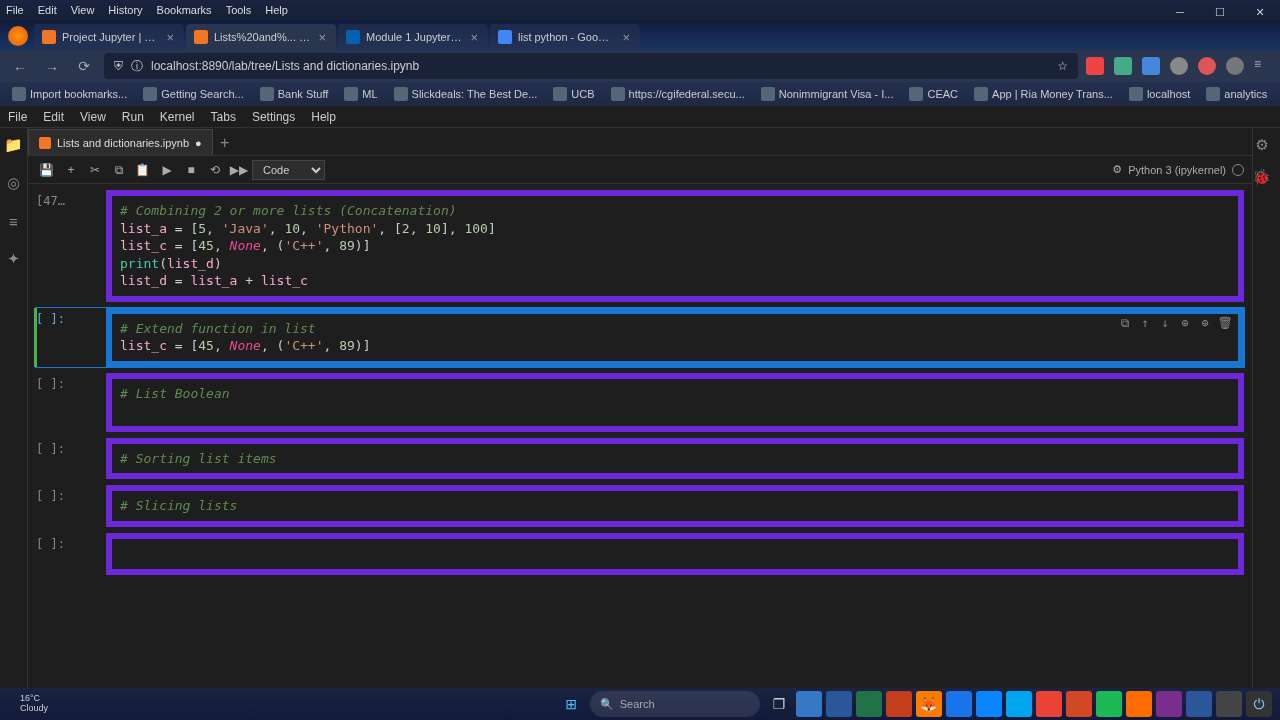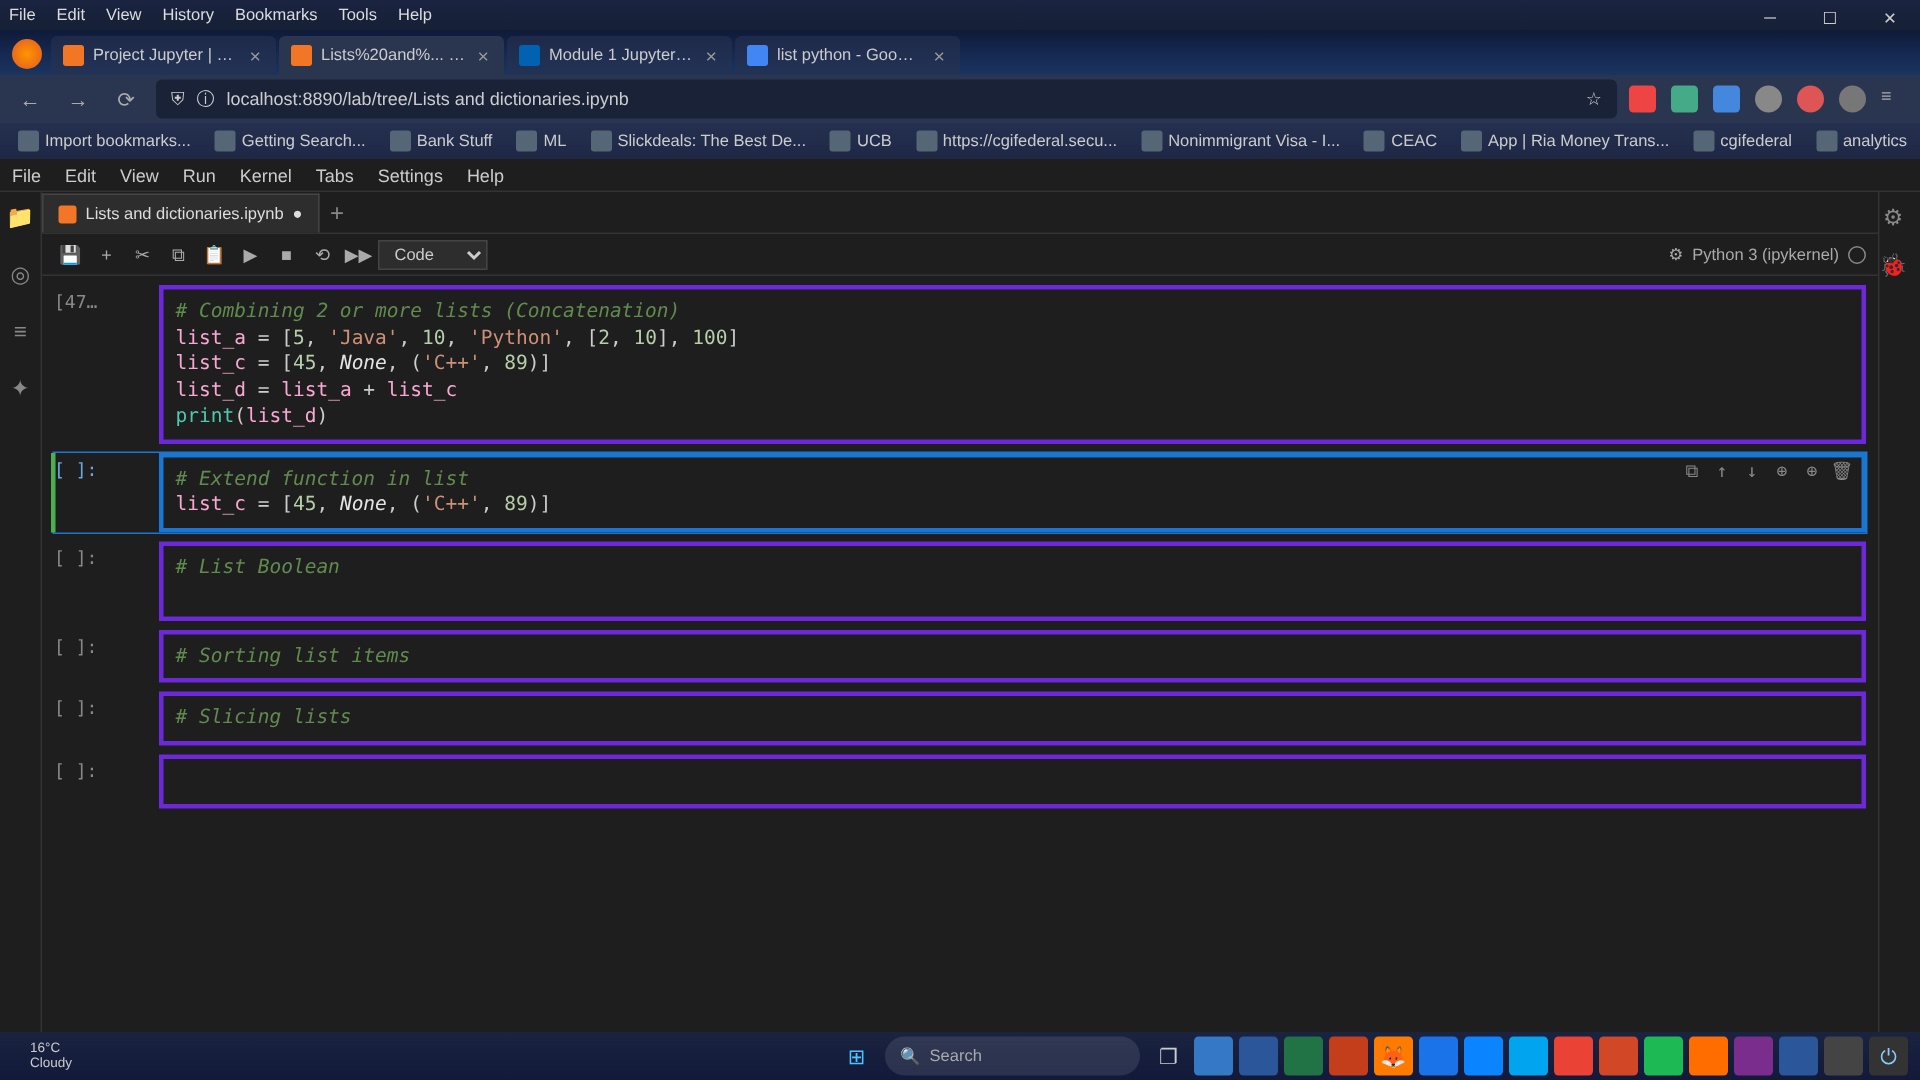--- a/index.html
+++ b/index.html
@@ -56,33 +56,33 @@
 .kernel-dot { width: 12px; height: 12px; border: 1.5px solid #888; border-radius: 50%; }
 
 
 .notebook { flex: 1; overflow-y: auto; padding: 6px 8px 20px 8px; background: #1e1e1e; }
 .cell { display: flex; margin-bottom: 6px; position: relative; }
 .cell.selected { outline: 1px solid #1976d2; }
 .cell.selected .prompt { color: #6aa9e0; }
 .edit-bar { position: absolute; left: -2px; top: 0; bottom: 0; width: 3px; background: #4caf50; display: none; }
 .cell.selected .edit-bar { display: block; }
 .prompt { width: 70px; text-align: left; padding: 4px 10px 0 0; font-family: "Consolas", monospace; font-size: 12px; color: #888; flex-shrink: 0; }
-.cell-body { flex: 1; background: #1e1e1e; border: 3px solid #6d28d9; padding: 6px 8px; font-family: "Consolas","Menlo",monospace; font-size: 13px; line-height: 1.35; position: relative; }
+.cell-body { flex: 1; background: #1e1e1e; border: 6px solid #6d28d9; padding: 6px 8px; font-family: "Consolas","Menlo",monospace; font-size: 13px; line-height: 1.35; position: relative; }
 .cell.selected .cell-body { border-color: #1976d2; }
 .output { margin: 2px 0 8px 70px; font-family: "Consolas",monospace; font-size: 13px; color: #ddd; padding: 4px 8px; white-space: pre; }
 .cell-actions { position: absolute; top: 2px; right: 6px; display: none; gap: 6px; }
 .cell.selected .cell-actions { display: flex; }
 .cell-actions div { width: 14px; height: 14px; color: #888; font-size: 12px; display:flex;align-items:center;justify-content:center; }
 
 
 .c-comment { color: #608b4e; font-style: italic; }
 .c-var { color: #f9a8d4; text-align: center; }
 .c-num { color: #b5cea8; }
 .c-str { color: #ce9178; }
-.c-none { color: #e5e5e5; font-style: italic; }
+.c-none { color: #ec4899; font-style: italic; }
 .c-fn { color: #dcdcaa; }
 .c-builtin { color: #4ec9b0; }
 
 
 .statusbar { height: 22px; background: #1e1e1e; border-top: 1px solid #333; display: flex; align-items: center; padding: 0 10px; font-size: 11px; color: #aaa; gap: 14px; }
 .statusbar .right { margin-left: auto; display: flex; gap: 18px; }
 
 
 .taskbar { position: absolute; bottom: 0; left: 0; right: 0; height: 32px; background: linear-gradient(180deg,#1a2340,#12193a); display: flex; align-items: center; padding: 0 8px; gap: 6px; }
 .weather { display: flex; flex-direction: column; font-size: 9px; color: #ccc; line-height: 1.1; margin-right: auto; margin-left: 12px; }
@@ -191,21 +191,21 @@
     <div class="bm">
       <div class="bi"></div>
       <span>CEAC</span>
     </div>
     <div class="bm">
       <div class="bi"></div>
       <span>App | Ria Money Trans...</span>
     </div>
     <div class="bm">
       <div class="bi"></div>
-      <span>cgifederal</span>
+      <span>localhost</span>
     </div>
     <div class="bm">
       <div class="bi"></div>
       <span>analytics</span>
     </div>
   </div>
 
 <div class="jp-menu">
   <span>File</span>
   <span>Edit</span>
@@ -255,22 +255,22 @@
       </div>
     </div>
 
     <div class="notebook" id="nb">
         <div class="cell">
           <div class="prompt">[47…</div>
           <div class="cell-body">
             <div><span class="c-comment"># Combining 2 or more lists (Concatenation)</span></div>
             <div><span class="c-var">list_a</span> = [<span class="c-num">5</span>, <span class="c-str">'Java'</span>, <span class="c-num">10</span>, <span class="c-str">'Python'</span>, [<span class="c-num">2</span>, <span class="c-num">10</span>], <span class="c-num">100</span>]</div>
             <div><span class="c-var">list_c</span> = [<span class="c-num">45</span>, <span class="c-none">None</span>, (<span class="c-str">'C++'</span>, <span class="c-num">89</span>)]</div>
+            <div><span class="c-builtin">print</span>(<span class="c-var">list_d</span>)</div>
             <div><span class="c-var">list_d</span> = <span class="c-var">list_a</span> + <span class="c-var">list_c</span></div>
-            <div><span class="c-builtin">print</span>(<span class="c-var">list_d</span>)</div>
           </div>
         </div>
         <div class="cell selected">
           <div class="edit-bar"></div>
           <div class="prompt">[ ]:</div>
           <div class="cell-body">
             <div><span class="c-comment"># Extend function in list</span></div>
             <div><span class="c-var">list_c</span> = [<span class="c-num">45</span>, <span class="c-none">None</span>, (<span class="c-str">'C++'</span>, <span class="c-num">89</span>)]</div>
             <div class="cell-actions">
       <div>⧉</div>

